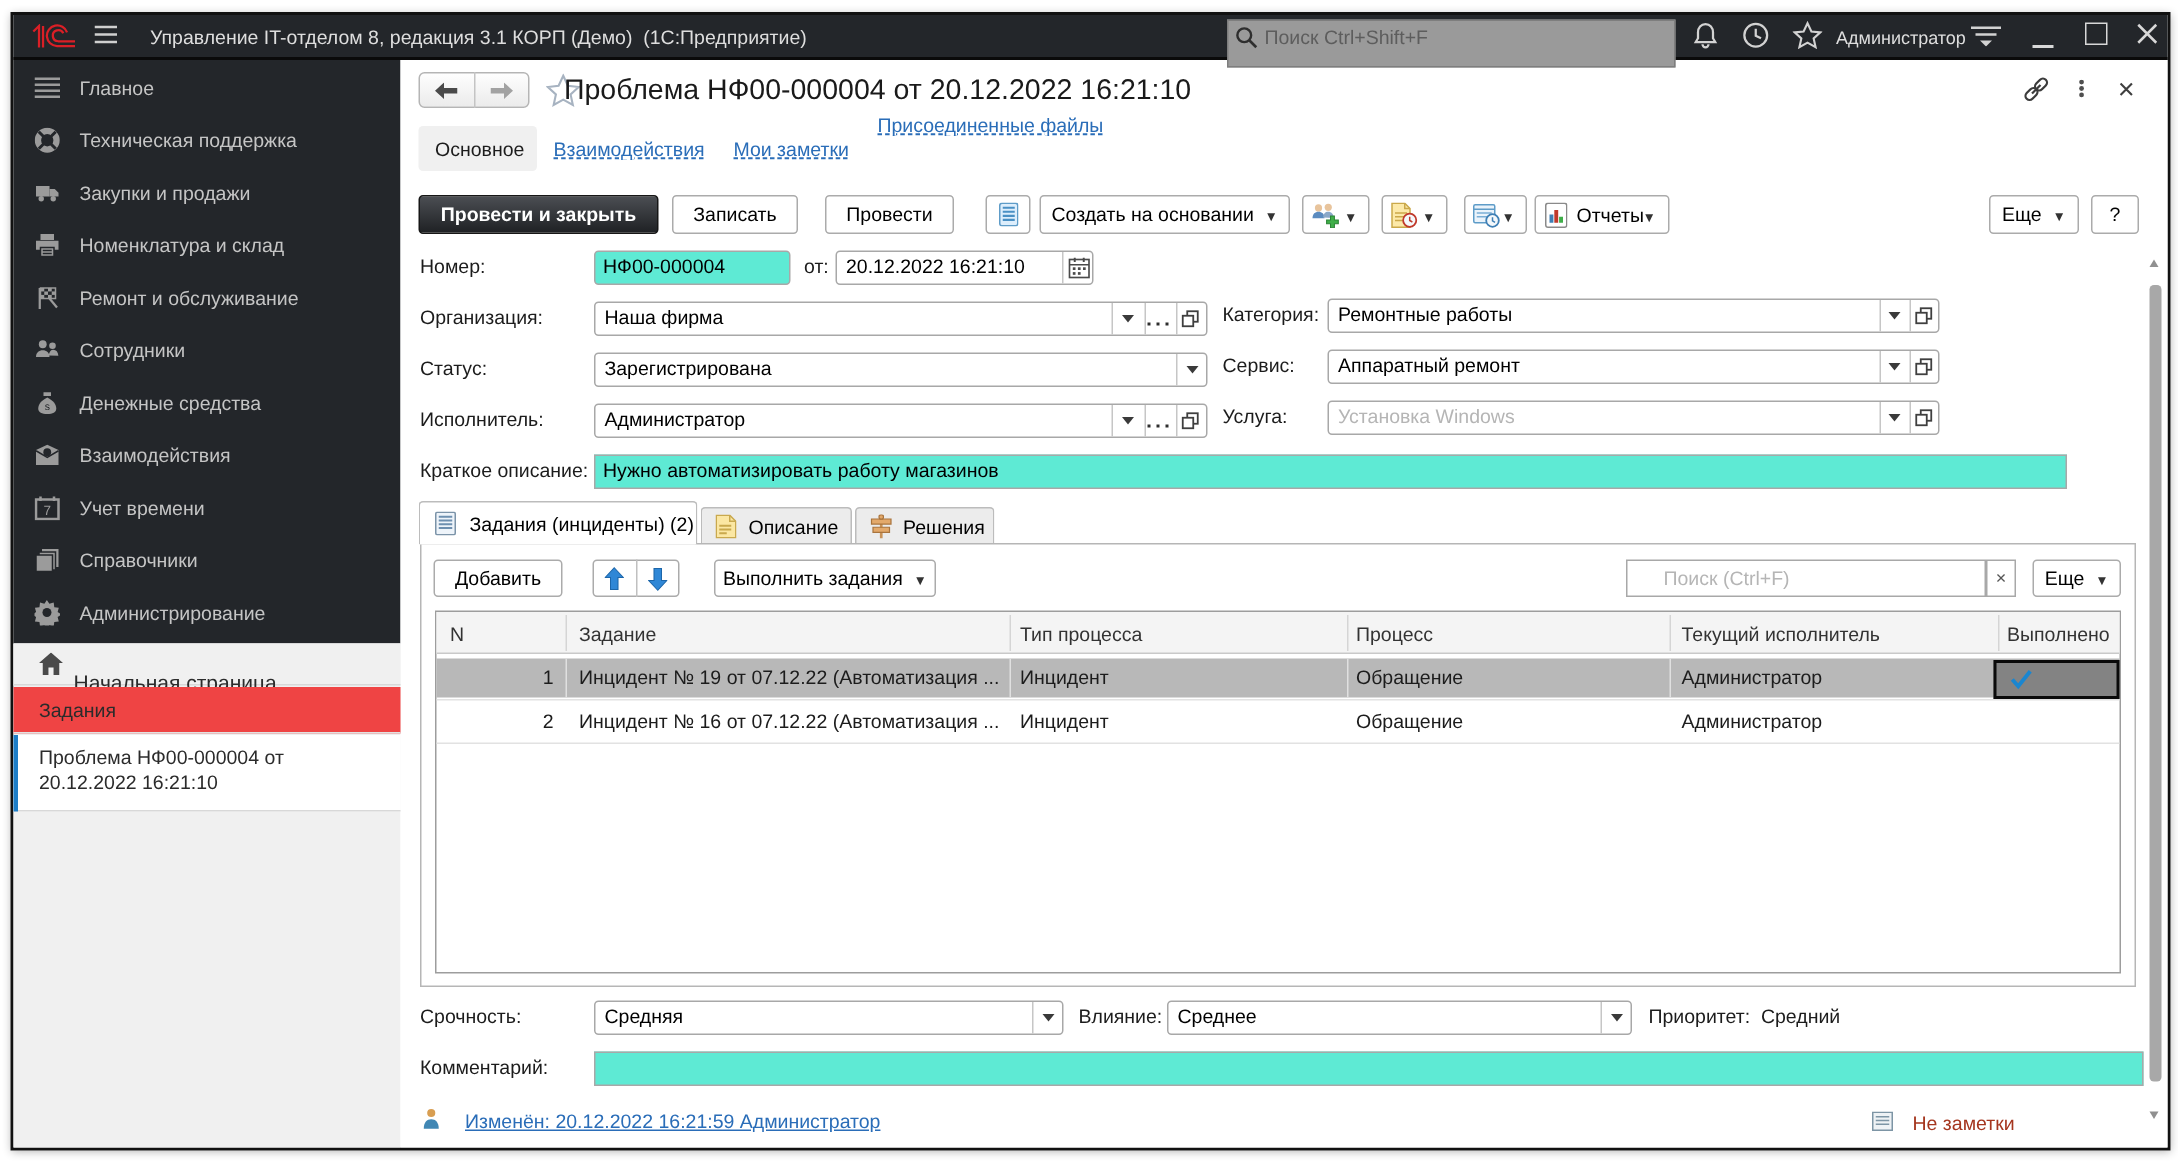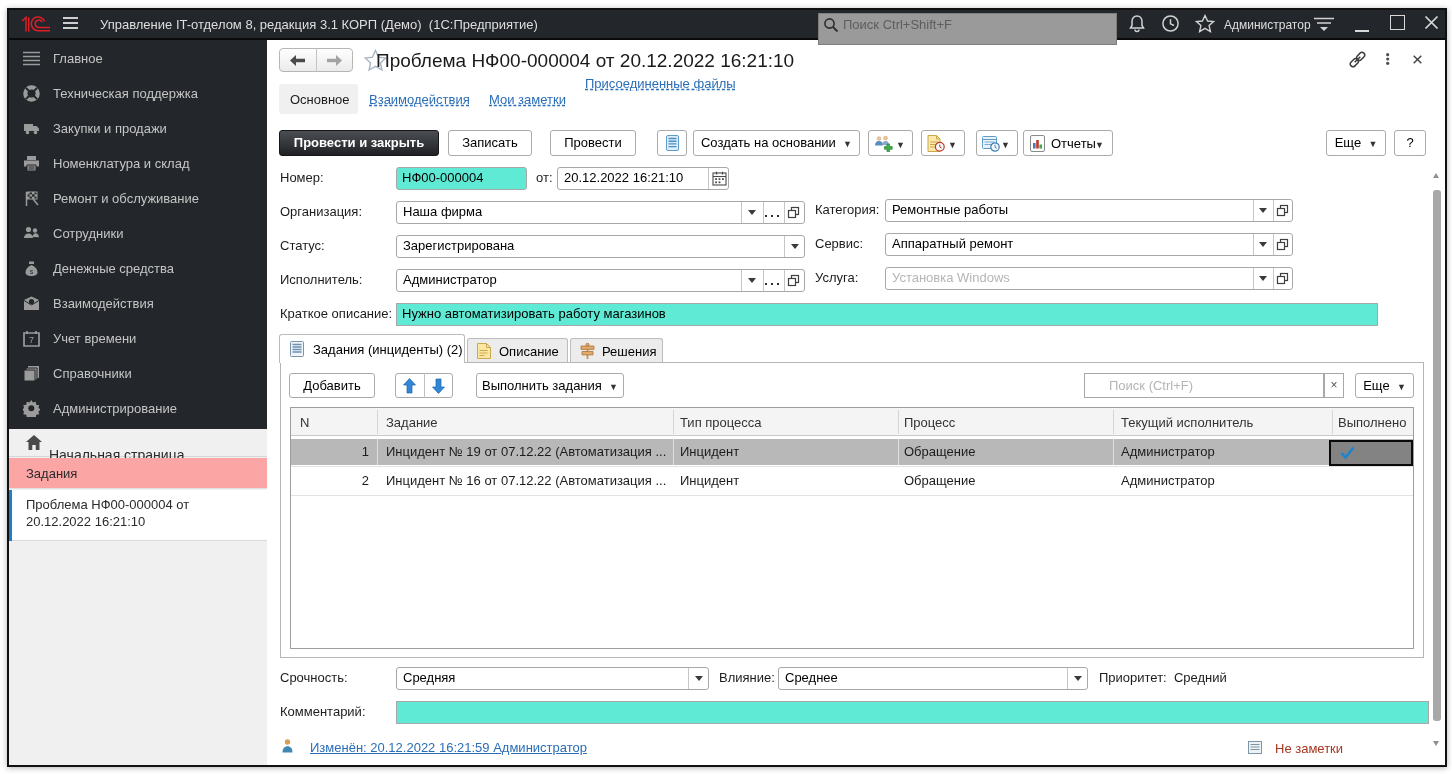--- a/index.html
+++ b/index.html
@@ -186,21 +186,21 @@
       </svg>
       <div class="mtxt">Администрирование</div>
     </div>
 
   <div class="abs" style="left:9px;top:429px;width:258px;height:28px;background:#f0f0f0;border-bottom:1px solid #d8d8d8;">
     <svg class="abs" style="left:17px;top:6px" width="16" height="15" viewBox="0 0 16 15">
         <path d="M8,0 L16,7 H13.5 V15 H9.7 V10 H6.3 V15 H2.5 V7 H0 Z" fill="#4a4a4a"></path>
       </svg>
     <div class="abs" style="left:40px;top:7px;font-size:14px;color:#2b2b2b;margin-top:11px;">Начальная страница</div>
   </div>
-  <div class="abs" style="left:9px;top:458px;width:258px;height:31px;background:#fca5a5;border-bottom:1px solid #e2e2e2;">
+  <div class="abs" style="left:9px;top:458px;width:258px;height:31px;background:#ef4444;border-bottom:1px solid #e2e2e2;">
     <div class="abs" style="left:17px;top:8px;font-size:13px;color:#2b2b2b;">Задания</div>
   </div>
   <div class="abs" style="left:9px;top:490px;width:258px;height:51px;background:#fff;border-bottom:1px solid #d8d8d8;">
     <div class="abs" style="left:0;top:0;width:3px;height:51px;background:#1e7ec8;"></div>
     <div class="abs" style="left:17px;top:6px;font-size:13px;color:#2b2b2b;line-height:17px;">Проблема НФ00-000004 от<br>20.12.2022 16:21:10</div>
   </div>
 </div>
 
 <div id="content">
 

